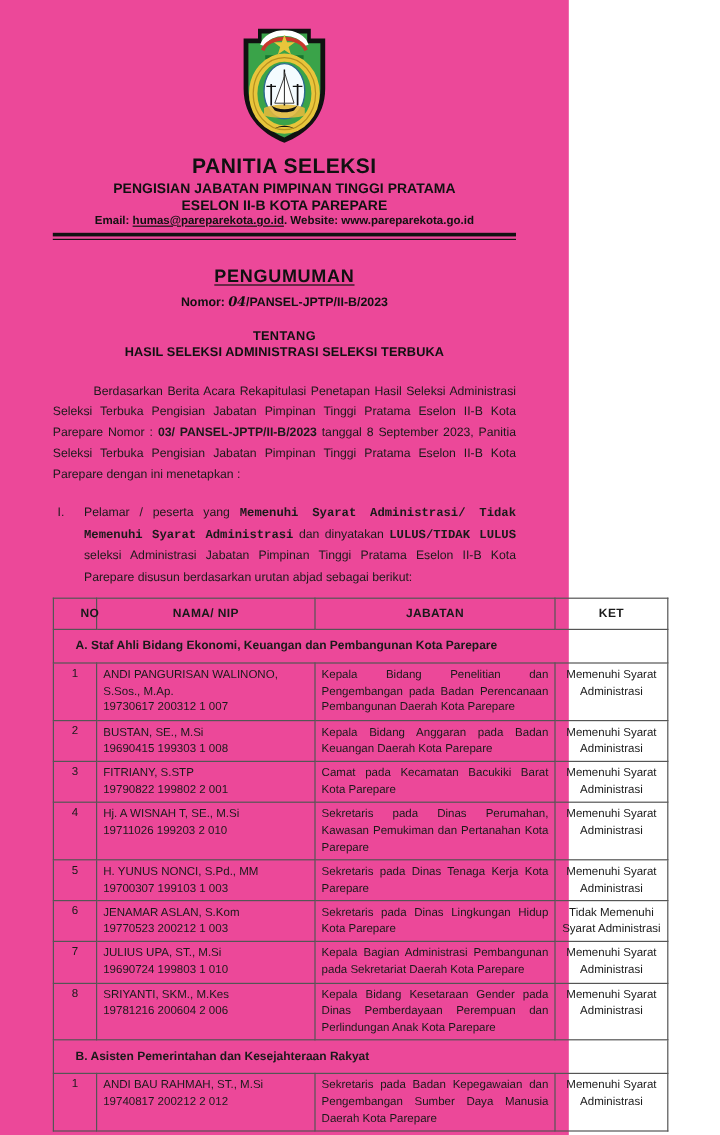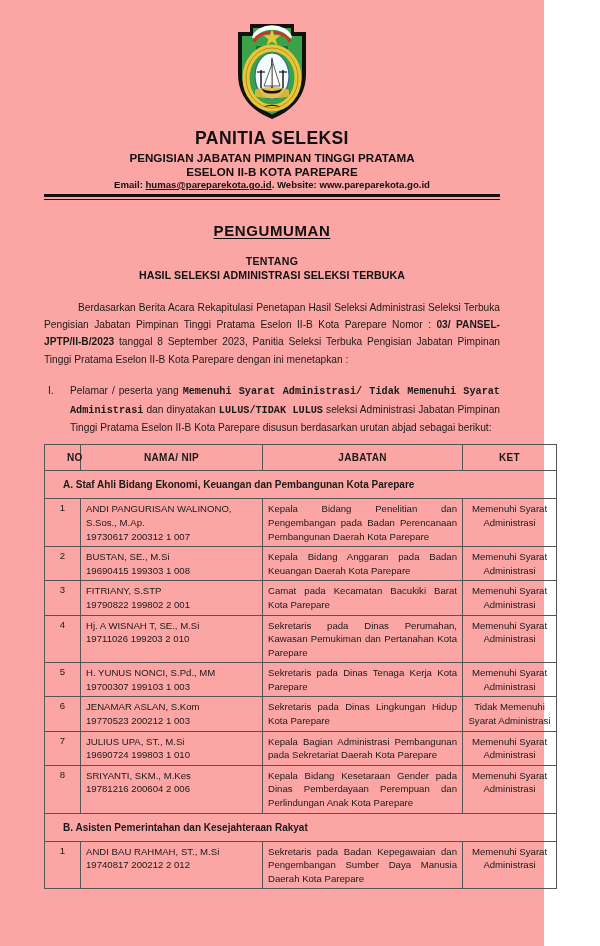--- a/index.html
+++ b/index.html
@@ -10,26 +10,26 @@
   body {
     width: 600px;
     height: 946px;
     overflow: hidden;
     font-family: "Liberation Sans", sans-serif;
     color: #1a1a1a;
     position: relative;
   }
 
   .page {
-    width: 544px;
+    width: 474px;
     height: 946px;
     box-sizing: border-box;
     padding: 0;
     position: relative;
-    background: #fca5a5;
+    background: #ec4899;
   }
 
   
   .letterhead {
     text-align: center;
     padding-top: 12px;
   }
   .logo-wrap {
     display: flex;
     justify-content: center;
@@ -260,20 +260,24 @@
       <span class="u">humas@pareparekota.go.id</span><span>. Website:</span>
       <span>www.pareparekota.go.id</span>
     </div>
 
     <div class="rule-thick"></div>
     <div class="rule-thin"></div>
   </div>
 
   <div class="title-block">
     <div class="pengumuman">PENGUMUMAN</div>
+    <div class="nomor">
+      <span>Nomor:</span>
+      <span class="handwritten">04</span><span>/PANSEL-JPTP/II-B/2023</span>
+    </div>
     <div class="tentang">TENTANG</div>
     <div class="subtitle1">HASIL SELEKSI ADMINISTRASI SELEKSI TERBUKA</div>
   </div>
 
   <div class="body-para"><span>Berdasarkan Berita Acara Rekapitulasi Penetapan Hasil Seleksi Administrasi Seleksi Terbuka Pengisian Jabatan Pimpinan Tinggi Pratama Eselon II-B  Kota Parepare Nomor : </span><b>03/ PANSEL-JPTP/II-B/2023</b><span> tanggal 8 September 2023, Panitia Seleksi Terbuka Pengisian Jabatan Pimpinan Tinggi Pratama Eselon II-B Kota Parepare dengan ini menetapkan :</span></div>
 
   <div class="numbered">
     <div class="num">I.</div>
     <div class="txt"><span>Pelamar / peserta yang </span><b>Memenuhi Syarat Administrasi/ Tidak Memenuhi Syarat Administrasi</b><span> dan dinyatakan </span><b>LULUS/TIDAK LULUS</b><span> seleksi Administrasi Jabatan Pimpinan Tinggi Pratama Eselon II-B Kota Parepare disusun berdasarkan urutan abjad sebagai berikut:</span></div>
   </div>

